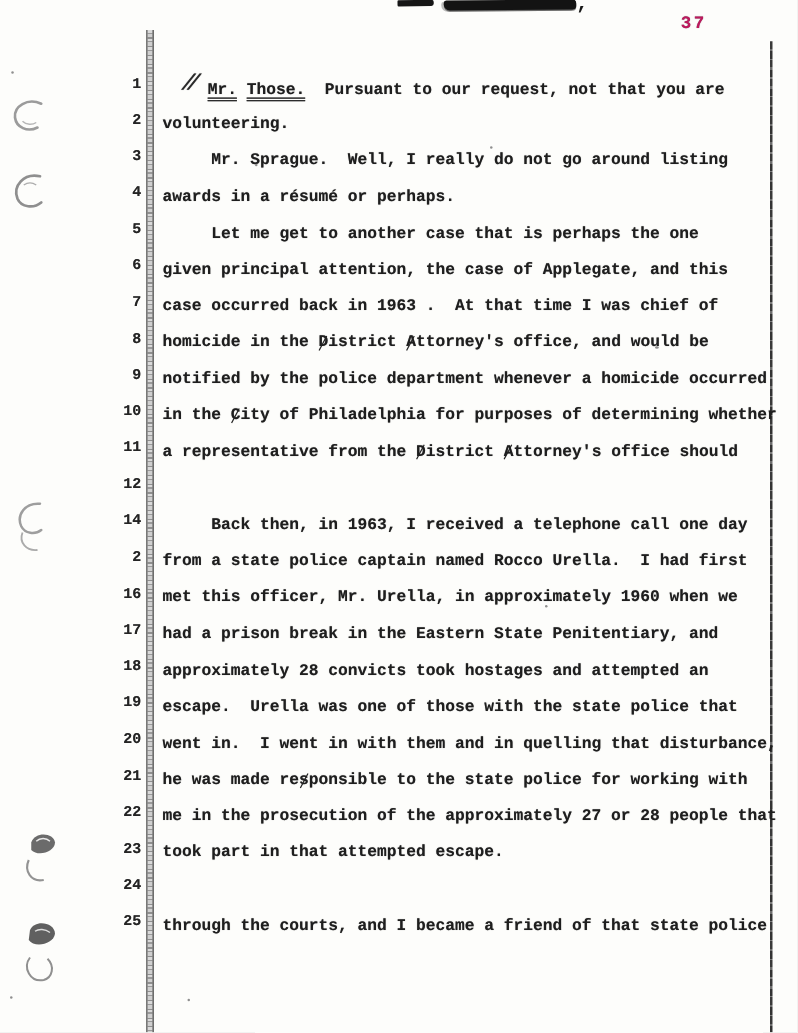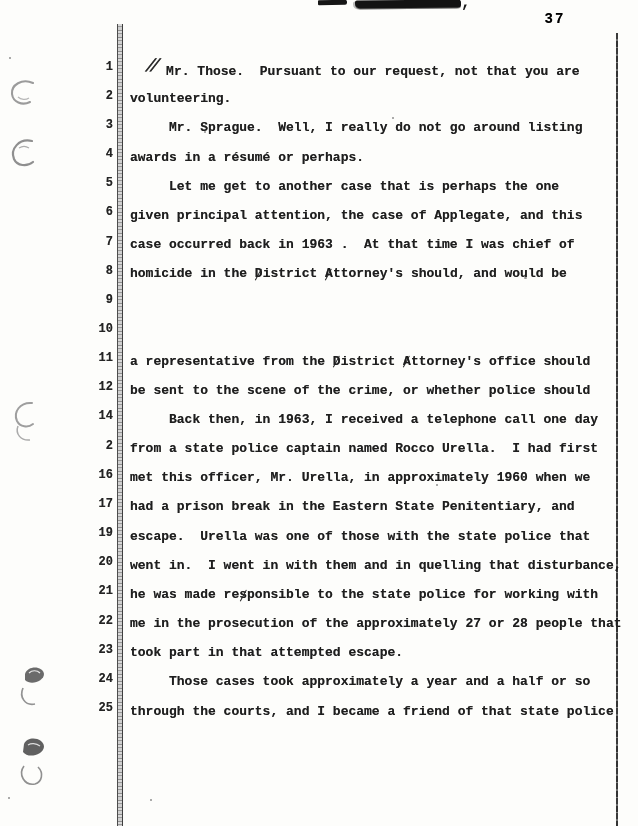--- a/index.html
+++ b/index.html
@@ -10,37 +10,37 @@
     background:#fdfdfb;
     overflow:hidden;
     font-family:"Liberation Mono","DejaVu Sans Mono",monospace;
     color:#1f1f1f;
   }
   
   .smudge-a{position:absolute;left:318px;top:0;width:29px;height:5px;background:#161616;border-radius:1px 2px 2px 1px;transform:rotate(-.8deg);}
   .smudge-b{position:absolute;left:355px;top:0;width:106px;height:8px;background:#131313;border-radius:2px 3px 3px 5px;box-shadow:0 1px 0 rgba(40,40,40,.55), -2px 1px 0 rgba(40,40,40,.3);transform:rotate(-.5deg);}
   .top-comma{position:absolute;left:461px;top:-6px;font-size:16px;font-weight:700;color:#161616;}
   
-  .pageno{position:absolute;left:533px;top:11px;width:44px;text-align:center;font-size:14px;font-weight:600;letter-spacing:2px;color:#000000;text-shadow:0 0 .6px rgba(30,30,30,.6);}
+  .pageno{position:absolute;left:533px;top:11px;width:44px;text-align:center;font-size:14px;font-weight:600;letter-spacing:2px;color:#be185d;text-shadow:0 0 .6px rgba(30,30,30,.6);}
   
   .rule-left{
     position:absolute;left:117px;top:24px;height:802px;width:3.5px;
     border-left:1.6px solid #4c4c4c;border-right:1.8px solid #3e3e3e;
     background:repeating-linear-gradient(180deg,#d9d9d9 0 2px,#9a9a9a 2px 3px,#cfcfcf 3px 6px,#8f8f8f 6px 7px);
   }
   .rule-right{
     position:absolute;left:616px;top:33px;height:793px;width:2px;
     background:repeating-linear-gradient(180deg,#3a3a3a 0 6px,#6e6e6e 6px 8px,#333 8px 14px,#7b7b7b 14px 15px);
   }
   
   .lines{position:absolute;left:0;top:55px;width:638px;}
   .row{height:29.16px;display:flex;align-items:center;}
   .num{width:113px;text-align:right;font-size:12px;font-weight:600;color:#242424;transform:translateY(-3px);text-shadow:0 0 .5px rgba(30,30,30,.55);}
   .txt{margin-left:17px;white-space:pre;font-size:13px;font-weight:600;color:#1e1e1e;text-shadow:0 0 .6px rgba(25,25,25,.6);}
-  .u-double{text-decoration-style:double;text-decoration-thickness:1.1px;text-underline-offset:2.5px;text-decoration-color:#2c2c2c;}
+  .u-double{text-decoration:underline;text-decoration-style:double;text-decoration-thickness:1.1px;text-underline-offset:2.5px;text-decoration-color:#2c2c2c;}
   .m-slash{position:relative;display:inline-block;}
   .m-slash::after{content:"";position:absolute;left:50%;top:52%;width:13px;height:1.4px;margin-left:-6.5px;background:#222;transform:rotate(-62deg);}
   .hand-mark{display:inline-block;font-family:"DejaVu Sans",sans-serif;font-style:italic;font-weight:600;font-size:16px;letter-spacing:-1.5px;transform:skewX(-16deg) translateY(-5px);margin:0 3px 0 1px;color:#2a2a2a;}
   
   .mark{position:absolute;}
   .mk1{left:6px;top:77px;}
   .mk2{left:6px;top:136px;}
   .mk3{left:10px;top:400px;}
   .mk4{left:18px;top:664px;}
   .mk5{left:16px;top:735px;}
@@ -87,51 +87,56 @@
       <div class="row">
         <span class="num">6</span>
         <span class="txt"><span>given principal attention, the case of Applegate, and this</span></span>
       </div>
       <div class="row">
         <span class="num">7</span>
         <span class="txt"><span>case occurred back in 1963 .  At that time I was chief of</span></span>
       </div>
       <div class="row">
         <span class="num">8</span>
-        <span class="txt"><span>homicide in the </span><span class="m-slash">D</span><span>istrict </span><span class="m-slash">A</span><span>ttorney's should, and would be</span></span>
+        <span class="txt"><span>homicide in the </span><span class="m-slash">D</span><span>istrict </span><span class="m-slash">A</span><span>ttorney's office, and would be</span></span>
       </div>
       <div class="row">
         <span class="num">9</span>
+        <span class="txt"><span>notified by the police department whenever a homicide occurred</span></span>
       </div>
       <div class="row">
         <span class="num">10</span>
+        <span class="txt"><span>in the </span><span class="m-slash">C</span><span>ity of Philadelphia for purposes of determining whether</span></span>
       </div>
       <div class="row">
         <span class="num">11</span>
         <span class="txt"><span>a representative from the </span><span class="m-slash">D</span><span>istrict </span><span class="m-slash">A</span><span>ttorney's office should</span></span>
       </div>
       <div class="row">
         <span class="num">12</span>
-        <span class="txt"><span>be sent to the scene of the crime, or whether police should</span></span>
       </div>
       <div class="row">
         <span class="num">14</span>
         <span class="txt"><span>     Back then, in 1963, I received a telephone call one day</span></span>
       </div>
       <div class="row">
         <span class="num">2</span>
         <span class="txt"><span>from a state police captain named Rocco Urella.  I had first</span></span>
       </div>
       <div class="row">
         <span class="num">16</span>
         <span class="txt"><span>met this officer, Mr. Urella, in approximately 1960 when we</span></span>
       </div>
       <div class="row">
         <span class="num">17</span>
         <span class="txt"><span>had a prison break in the Eastern State Penitentiary, and</span></span>
+      </div>
+      <div class="row">
+        <span class="num">18</span>
+        <span class="txt"><span>approximately 28 convicts took hostages and attempted an</span></span>
       </div>
       <div class="row">
         <span class="num">19</span>
         <span class="txt"><span>escape.  Urella was one of those with the state police that</span></span>
       </div>
       <div class="row">
         <span class="num">20</span>
         <span class="txt"><span>went in.  I went in with them and in quelling that disturbance,</span></span>
       </div>
       <div class="row">
@@ -141,21 +146,20 @@
       <div class="row">
         <span class="num">22</span>
         <span class="txt"><span>me in the prosecution of the approximately 27 or 28 people that</span></span>
       </div>
       <div class="row">
         <span class="num">23</span>
         <span class="txt"><span>took part in that attempted escape.</span></span>
       </div>
       <div class="row">
         <span class="num">24</span>
-        <span class="txt"><span>     Those cases took approximately a year and a half or so</span></span>
       </div>
       <div class="row">
         <span class="num">25</span>
         <span class="txt"><span>through the courts, and I became a friend of that state police</span></span>
       </div>
     </div>
 
   <svg class="mark mk1" width="34" height="34">
     <path d="M27 6 C16 1 5 8 6 17 C7 25 16 29 24 25" fill="none" stroke="#9b9b9b" stroke-width="2.1" stroke-linecap="round"></path>
     <path d="M12 20 C15 23 20 23 23 21" fill="none" stroke="#b7b7b7" stroke-width="1.2"></path>

